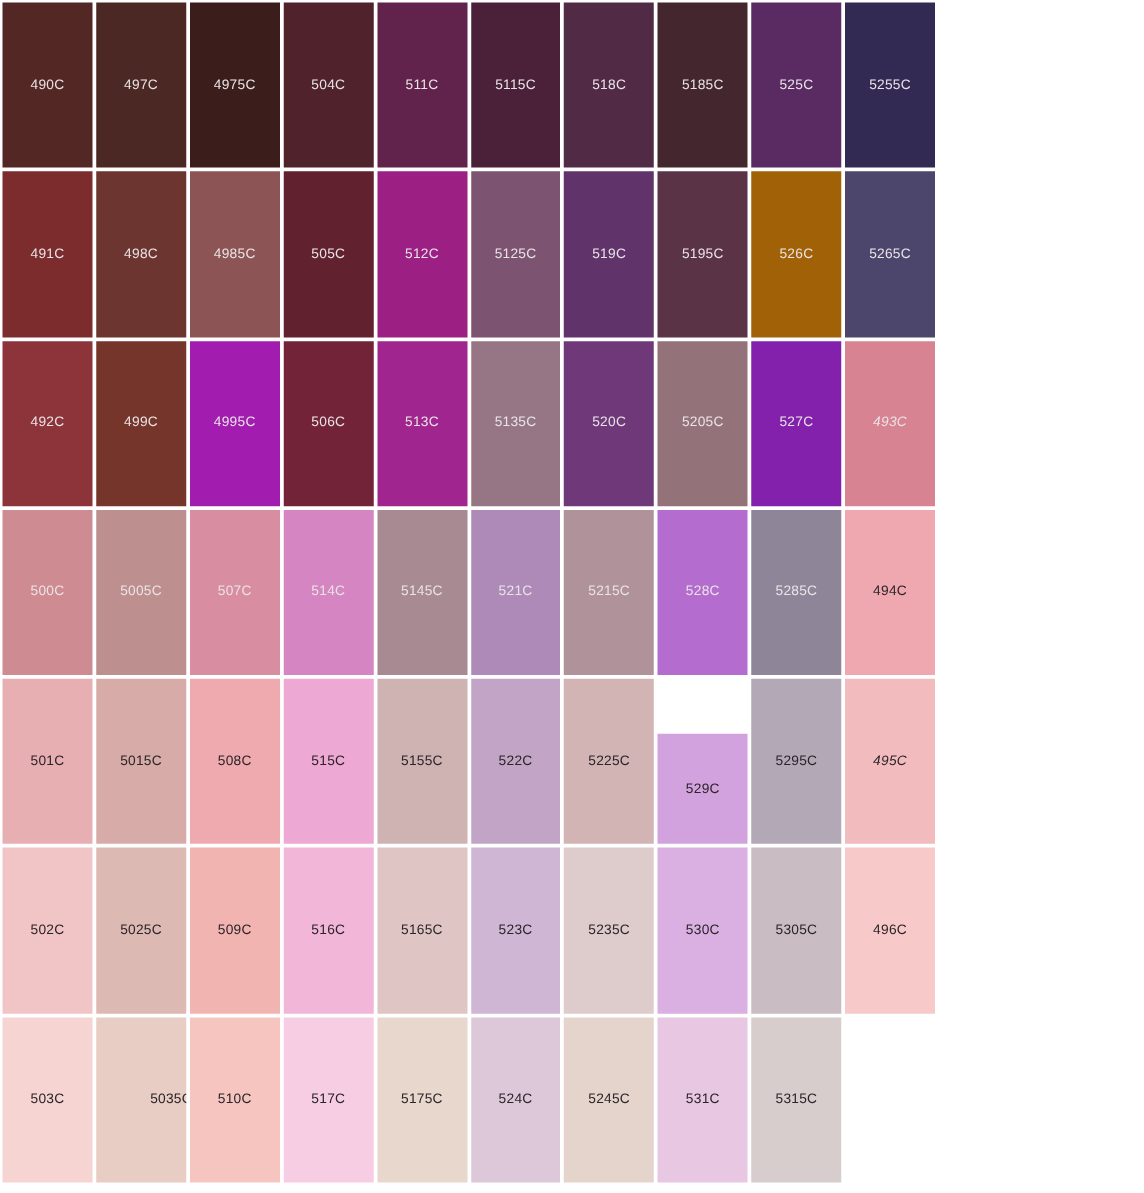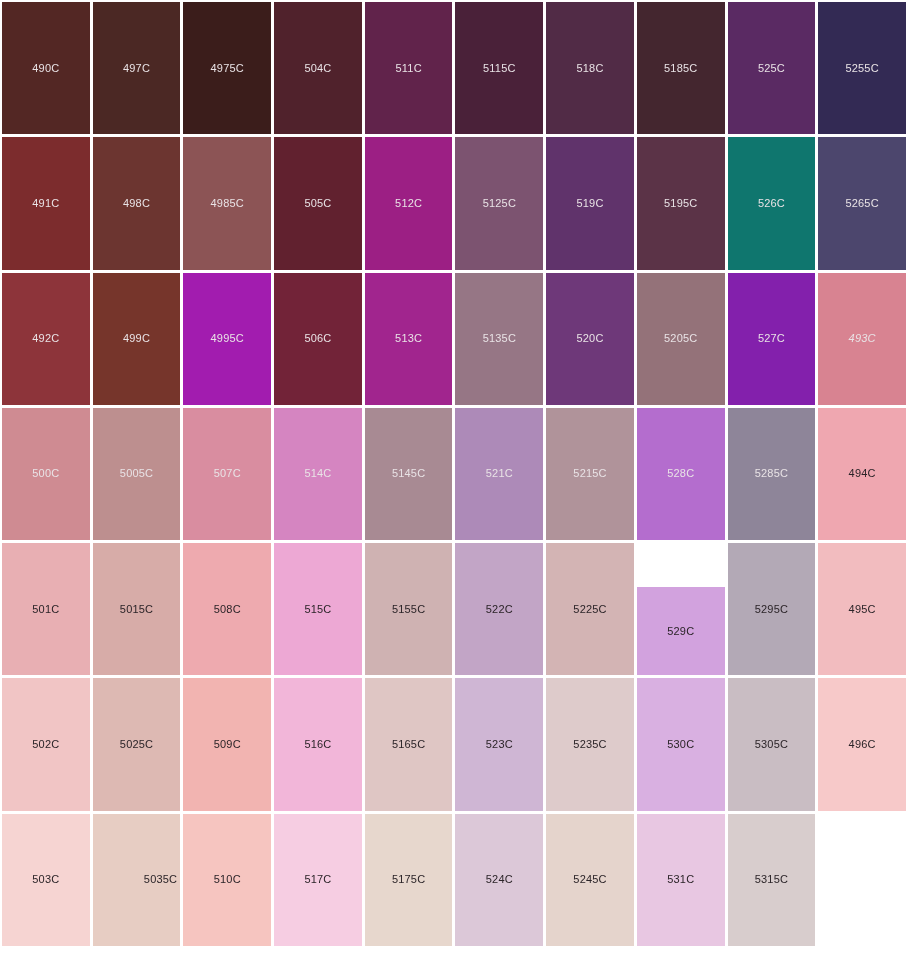--- a/index.html
+++ b/index.html
@@ -12,21 +12,21 @@
     width: 915px;
     height: 954px;
     overflow: hidden;
     font-family: "Liberation Sans", "DejaVu Sans", sans-serif;
   }
   #swatch-grid {
     display: grid;
     grid-template-columns: repeat(10, 1fr);
     grid-template-rows: repeat(7, 1fr);
     gap: 3px;
-    width: 906px;
+    width: 748px;
     height: 946px;
     box-sizing: border-box;
     padding: 2px 0 0 2px;
     background: #ffffff;
   }
   .swatch {
     position: relative;
     display: flex;
     align-items: center;
     justify-content: center;
@@ -95,21 +95,21 @@
     </div>
     <div class="swatch light-text" style="background-color: rgb(124, 83, 112);">
       <span class="swatch-label">5125C</span>
     </div>
     <div class="swatch light-text" style="background-color: rgb(96, 51, 107);">
       <span class="swatch-label">519C</span>
     </div>
     <div class="swatch light-text" style="background-color: rgb(91, 51, 71);">
       <span class="swatch-label">5195C</span>
     </div>
-    <div class="swatch light-text" style="background-color: #0f766e;">
+    <div class="swatch light-text" style="background-color: #a16207;">
       <span class="swatch-label">526C</span>
     </div>
     <div class="swatch light-text" style="background-color: rgb(76, 70, 109);">
       <span class="swatch-label">5265C</span>
     </div>
     <div class="swatch light-text" style="background-color: rgb(141, 52, 58);">
       <span class="swatch-label">492C</span>
     </div>
     <div class="swatch light-text" style="background-color: rgb(118, 53, 43);">
       <span class="swatch-label">499C</span>
@@ -188,21 +188,21 @@
     </div>
     <div class="swatch dark-text" style="background-color: rgb(211, 180, 180);">
       <span class="swatch-label">5225C</span>
     </div>
     <div class="swatch dark-text" style="background-color: rgb(210, 162, 222); margin-top: 44px;">
       <span class="swatch-label">529C</span>
     </div>
     <div class="swatch dark-text" style="background-color: rgb(179, 169, 182);">
       <span class="swatch-label">5295C</span>
     </div>
-    <div class="swatch dark-text" style="background-color: rgb(242, 188, 191);">
+    <div class="swatch dark-text" style="background-color: rgb(242, 188, 191); font-style: italic;">
       <span class="swatch-label">495C</span>
     </div>
     <div class="swatch dark-text" style="background-color: rgb(241, 197, 197);">
       <span class="swatch-label">502C</span>
     </div>
     <div class="swatch dark-text" style="background-color: rgb(221, 185, 179);">
       <span class="swatch-label">5025C</span>
     </div>
     <div class="swatch dark-text" style="background-color: rgb(242, 180, 177);">
       <span class="swatch-label">509C</span>

